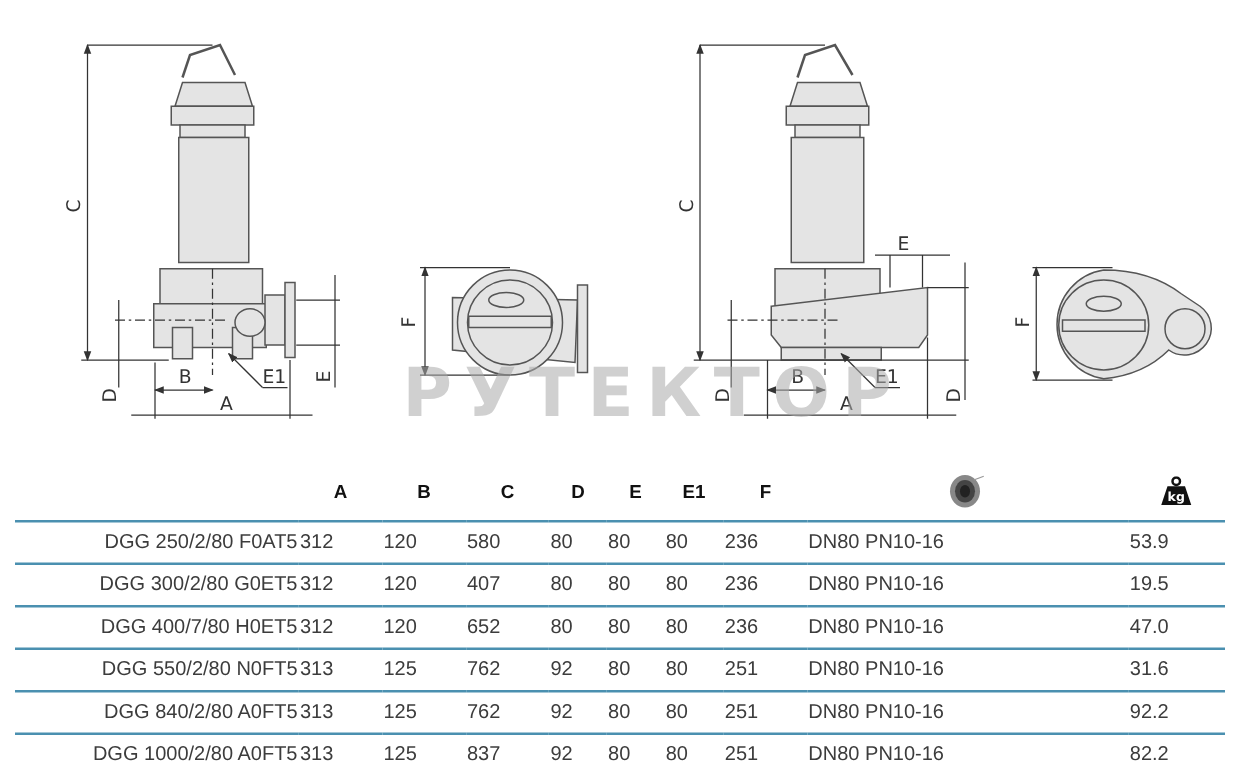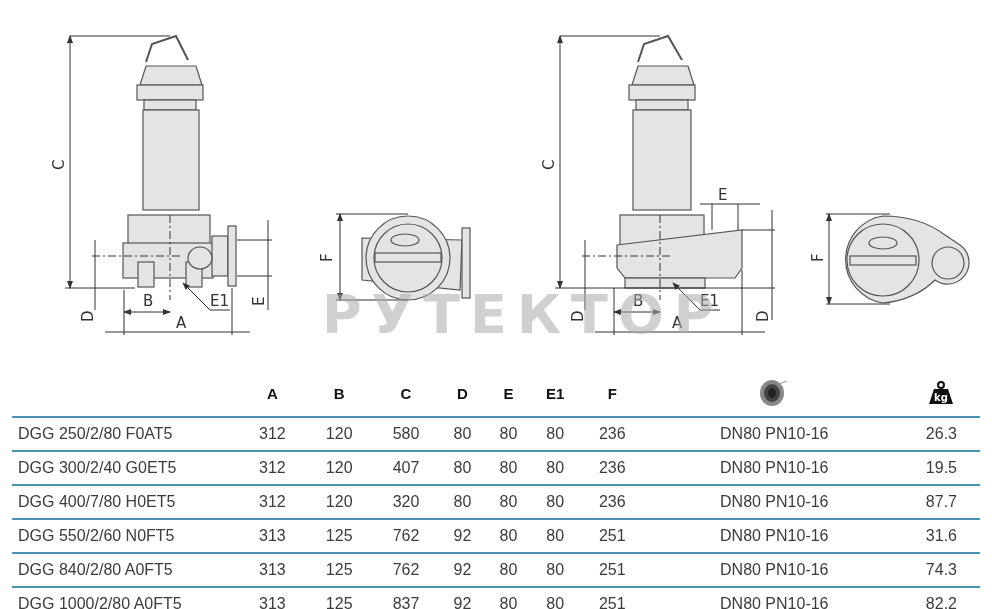--- a/index.html
+++ b/index.html
@@ -3,23 +3,23 @@
 <meta charset="utf-8">
 <style>
   html, body { margin:0; padding:0; background:#ffffff; }
   body { width:1000px; height:609px; position:relative; overflow:hidden; font-family:"Liberation Sans", sans-serif; color:#3a3a3a; }
   .drawings { position:absolute; left:0; top:0; width:1000px; height:345px; }
   .drawings svg { position:absolute; left:0; top:0; }
   .dim-label { font-family:"DejaVu Sans", sans-serif; font-size:15px; fill:#333; }
   .watermark { position:absolute; left:322px; top:283px; font-family:"DejaVu Sans", sans-serif; font-size:54px; font-weight:bold; color:rgba(170,170,170,0.55); letter-spacing:10px; }
   table.spec { position:absolute; left:12px; top:370px; width:968px; border-collapse:collapse; font-size:16px; }
   table.spec th { font-weight:bold; color:#111; font-size:15px; height:44px; text-align:center; }
-  table.spec td { height:30px; text-align:center; color:#3c3c3c; border-bottom:2px solid #4a90b0; }
+  table.spec td { height:30px; color:#3c3c3c; border-bottom:2px solid #4a90b0; }
   table.spec tr.head th { border-bottom:2px solid #4a90b0; }
-  table.spec td.model { text-align:left; padding-left:6px; width:220px; }
+  table.spec td.model { text-align:right; padding-left:6px; width:220px; }
   .icon-flange, .icon-weight { display:inline-block; vertical-align:middle; }
 </style>
 </head>
 <body>
 
 <div class="drawings">
   <svg width="1000" height="345" viewBox="0 0 1000 345">
     <defs>
       <marker id="arr" markerWidth="8" markerHeight="8" refX="7" refY="4" orient="auto-start-reverse">
         <path d="M0,1 L8,4 L0,7 z" fill="#333"></path>
@@ -163,69 +163,69 @@
   <tr>
     <td class="model">DGG 250/2/80 F0AT5</td>
     <td>312</td>
     <td>120</td>
     <td>580</td>
     <td>80</td>
     <td>80</td>
     <td>80</td>
     <td>236</td>
     <td>DN80 PN10-16</td>
-    <td>26.3</td>
-  </tr>
-  <tr>
-    <td class="model">DGG 300/2/40 G0ET5</td>
+    <td>53.9</td>
+  </tr>
+  <tr>
+    <td class="model">DGG 300/2/80 G0ET5</td>
     <td>312</td>
     <td>120</td>
     <td>407</td>
     <td>80</td>
     <td>80</td>
     <td>80</td>
     <td>236</td>
     <td>DN80 PN10-16</td>
     <td>19.5</td>
   </tr>
   <tr>
     <td class="model">DGG 400/7/80 H0ET5</td>
     <td>312</td>
     <td>120</td>
-    <td>320</td>
+    <td>652</td>
     <td>80</td>
     <td>80</td>
     <td>80</td>
     <td>236</td>
     <td>DN80 PN10-16</td>
-    <td>87.7</td>
-  </tr>
-  <tr>
-    <td class="model">DGG 550/2/60 N0FT5</td>
+    <td>47.0</td>
+  </tr>
+  <tr>
+    <td class="model">DGG 550/2/80 N0FT5</td>
     <td>313</td>
     <td>125</td>
     <td>762</td>
     <td>92</td>
     <td>80</td>
     <td>80</td>
     <td>251</td>
     <td>DN80 PN10-16</td>
     <td>31.6</td>
   </tr>
   <tr>
     <td class="model">DGG 840/2/80 A0FT5</td>
     <td>313</td>
     <td>125</td>
     <td>762</td>
     <td>92</td>
     <td>80</td>
     <td>80</td>
     <td>251</td>
     <td>DN80 PN10-16</td>
-    <td>74.3</td>
+    <td>92.2</td>
   </tr>
   <tr>
     <td class="model">DGG 1000/2/80 A0FT5</td>
     <td>313</td>
     <td>125</td>
     <td>837</td>
     <td>92</td>
     <td>80</td>
     <td>80</td>
     <td>251</td>

